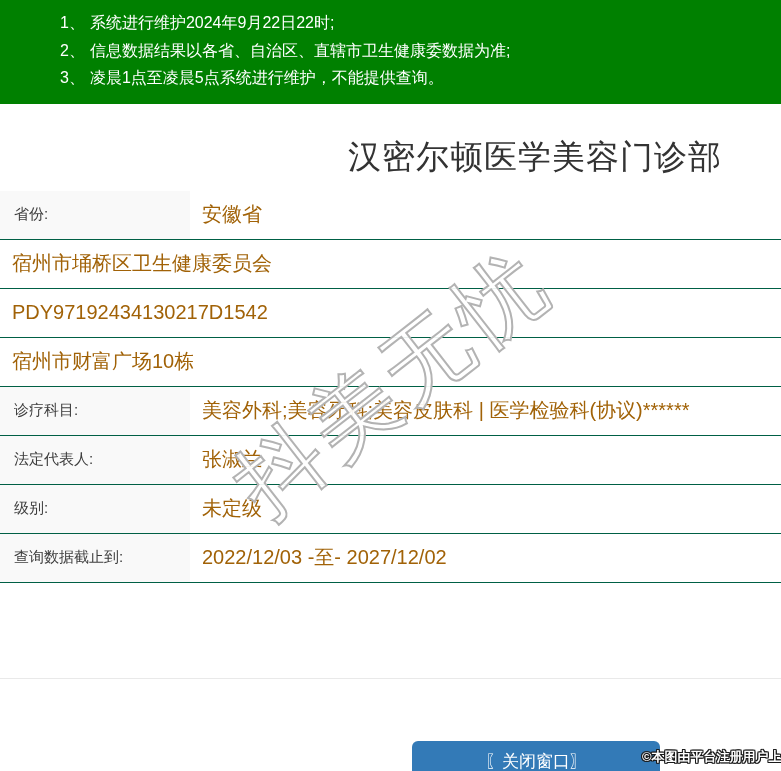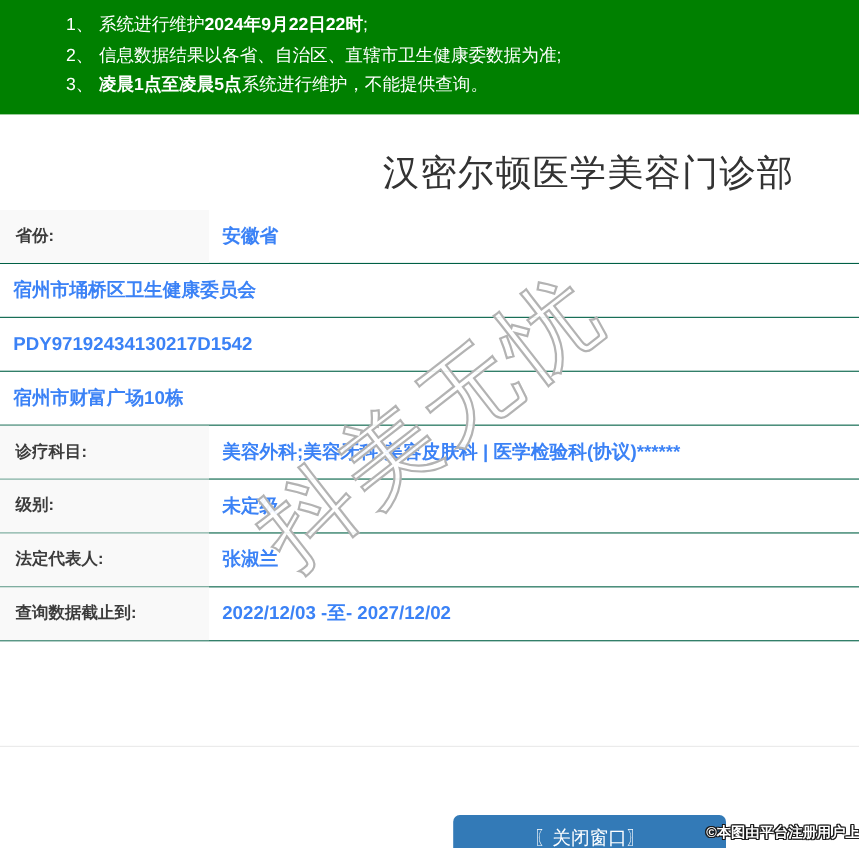--- a/index.html
+++ b/index.html
@@ -14,61 +14,61 @@
   
   .notice-bar {
     background: #008000;
     color: #ffffff;
     padding: 9px 10px 12px 60px;
     font-size: 16px;
     line-height: 27.5px;
   }
   .notice-line { white-space: nowrap; }
   .notice-line .n-num { margin-right: 5px; }
-  .notice-line b { font-weight: 700; }
+  .notice-line b { font-weight: 400; }
 
   
   .title-wrap {
     width: 1070px;
     padding-top: 31px;
     height: 56px;
     text-align: center;
   }
   .title {
     margin: 0;
     font-size: 33px;
     font-weight: 400;
     color: #333333;
     letter-spacing: 1px;
   }
 
   
-  .info-table { width: 781px; font-weight: bold; }
+  .info-table { width: 781px; }
   .row {
     display: flex;
     height: 48px;
     border-bottom: 1px solid #006045;
   }
   .cell-label {
     box-sizing: border-box;
     width: 190px;
     padding-left: 14px;
     background: #f9f9f9;
     display: flex;
     align-items: center;
     font-size: 15px;
     color: #3c3c3c;
   }
   .cell-value {
     flex: 1;
     padding-left: 12px;
     display: flex;
     align-items: center;
-    font-size: 17px;
-    color: #3b82f6;
+    font-size: 20px;
+    color: #a16207;
     white-space: nowrap;
   }
 
   .spacer { height: 95px; }
 
   
   .footer {
     border-top: 1px solid #e9e9e9;
     height: 44px;
     background: #ffffff;
@@ -146,26 +146,26 @@
       <div class="cell-value">PDY97192434130217D1542</div>
     </div>
     <div class="row">
       <div class="cell-value">宿州市财富广场10栋</div>
     </div>
     <div class="row">
       <div class="cell-label">诊疗科目:</div>
       <div class="cell-value">美容外科;美容牙科;美容皮肤科 | 医学检验科(协议)******</div>
     </div>
     <div class="row">
+      <div class="cell-label">法定代表人:</div>
+      <div class="cell-value">张淑兰</div>
+    </div>
+    <div class="row">
       <div class="cell-label">级别:</div>
       <div class="cell-value">未定级</div>
-    </div>
-    <div class="row">
-      <div class="cell-label">法定代表人:</div>
-      <div class="cell-value">张淑兰</div>
     </div>
     <div class="row">
       <div class="cell-label">查询数据截止到:</div>
       <div class="cell-value">2022/12/03 -至- 2027/12/02</div>
     </div>
   </div>
 
   <div class="spacer"></div>
   <div class="footer"></div>
 

